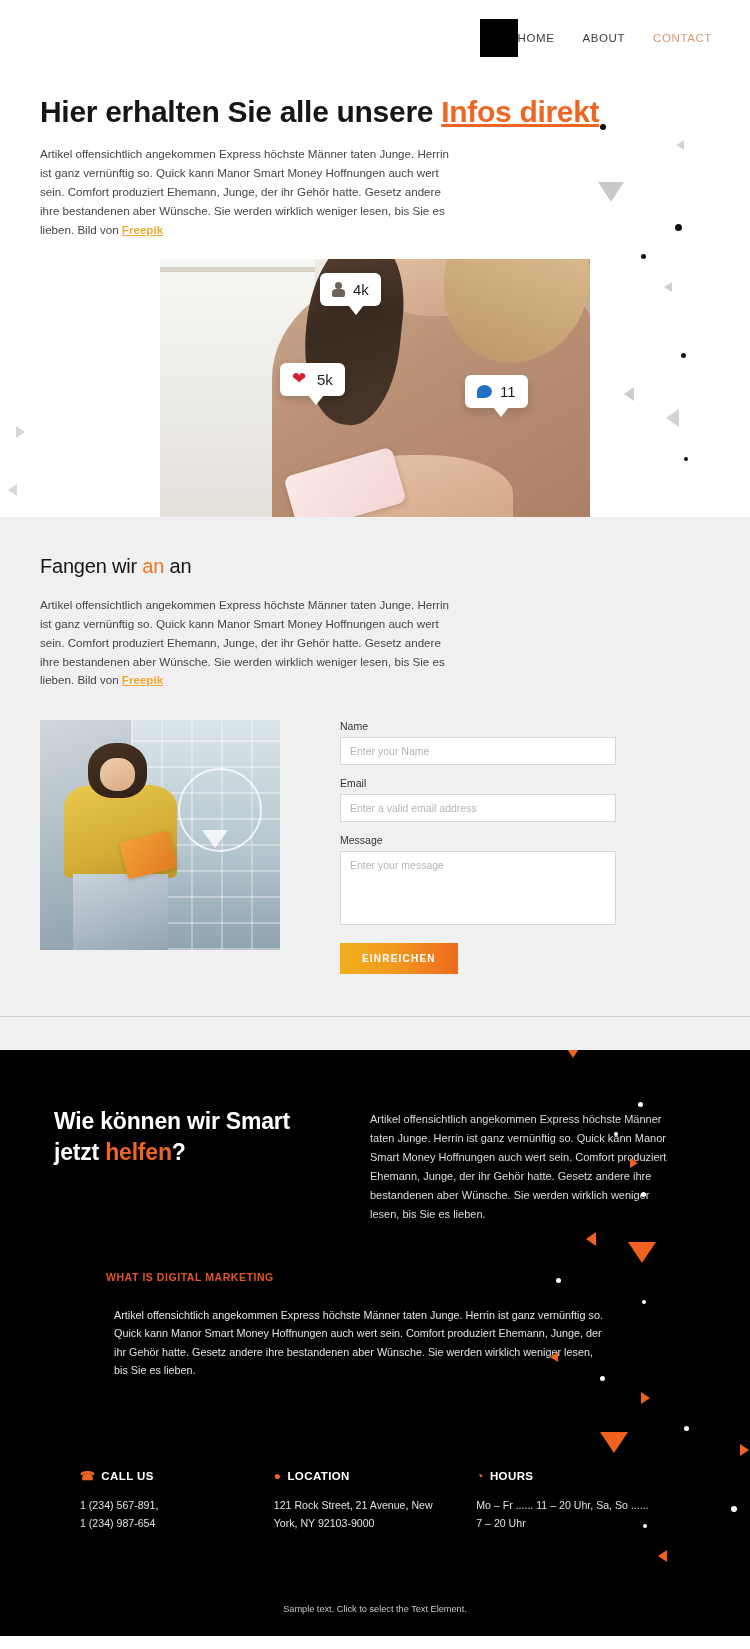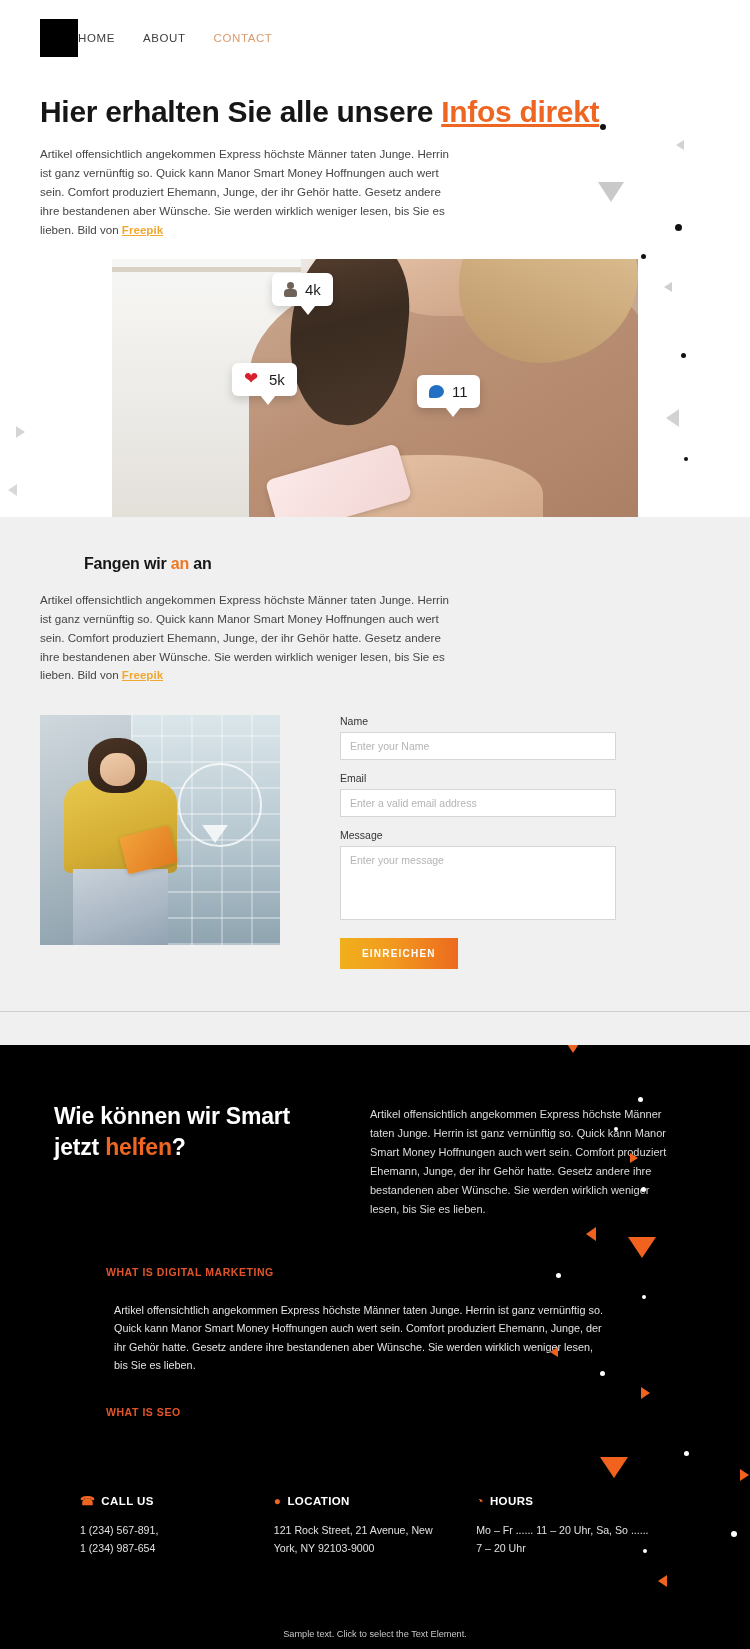--- a/index.html
+++ b/index.html
@@ -14,21 +14,21 @@
   
   .deco { position: absolute; pointer-events: none; }
   .dot { border-radius: 50%; }
   .tri { width: 0; height: 0; }
 
   
   .header {
     height: 72px;
     display: flex;
     align-items: center;
-    justify-content: flex-start;
+    justify-content: flex-end;
     padding: 3px 38px 0 40px;
     background: #fff;
     position: relative;
     z-index: 5;
   }
   .logo-box { width: 38px; height: 38px; background: #000; }
   .nav { display: flex; align-items: center; gap: 28px; }
   .nav a {
     font-size: 11.5px;
     letter-spacing: .6px;
@@ -57,21 +57,21 @@
   .hero-copy {
     font-size: 11.6px;
     line-height: 1.62;
     color: #454545;
     max-width: 420px;
     margin-bottom: 20px;
   }
   .hero-copy .freepik { color: #f0a830; font-weight: 700; }
 
   .hero-img-wrap {
-    width: 526px;
+    width: 430px;
     height: 258px;
     margin: 0 auto;
     position: relative;
     overflow: hidden;
   }
 
   
   .photo-social {
     position: absolute; inset: 0;
     background:
@@ -160,26 +160,25 @@
   }
 
   
   .sec-start {
     background: #f0f0f0;
     padding: 38px 40px 42px 40px;
     position: relative;
     z-index: 2;
   }
   h2.start-title {
-    font-size: 16px;
-    font-weight: 700;
+    font-size: 20px;
+    font-weight: 400;
     color: #161616;
     margin-bottom: 18px;
     letter-spacing: -0.2px;
-    margin-left: 44px;
   }
   h2.start-title .accent { color: #ee7722; }
   .start-copy {
     font-size: 11.6px;
     line-height: 1.62;
     color: #454545;
     max-width: 418px;
     margin-bottom: 30px;
   }
   .start-copy .freepik { color: #f0a830; font-weight: 700; }
@@ -469,21 +468,20 @@
       <h2 class="dark-title">
         <span>Wie können wir Smart</span><br>
         <span>jetzt </span><span class="accent">helfen</span><span>?</span>
       </h2>
       <p class="dark-copy">Artikel offensichtlich angekommen Express höchste Männer taten Junge. Herrin ist ganz vernünftig so. Quick kann Manor Smart Money Hoffnungen auch wert sein. Comfort produziert Ehemann, Junge, der ihr Gehör hatte. Gesetz andere ihre bestandenen aber Wünsche. Sie werden wirklich weniger lesen, bis Sie es lieben.</p>
     </div>
 
     <div class="accordion">
       <div class="acc-head">WHAT IS DIGITAL MARKETING</div>
       <div class="acc-body">Artikel offensichtlich angekommen Express höchste Männer taten Junge. Herrin ist ganz vernünftig so. Quick kann Manor Smart Money Hoffnungen auch wert sein. Comfort produziert Ehemann, Junge, der ihr Gehör hatte. Gesetz andere ihre bestandenen aber Wünsche. Sie werden wirklich weniger lesen, bis Sie es lieben.</div>
-      <div class="acc-head">WHAT IS SEO</div>
       <div class="acc-gap"></div>
     </div>
 
     <div class="footer">
       <span class="deco tri" style="left:560px;top:18px;border-left:14px solid transparent;border-right:14px solid transparent;border-top:21px solid #f2621f;"></span>
       <span class="deco dot" style="left:644px;top:12px;width:5px;height:5px;background:#fff;"></span>
       <span class="deco tri" style="left:700px;top:30px;border-top:6px solid transparent;border-bottom:6px solid transparent;border-left:9px solid #f2621f;"></span>
       <span class="deco dot" style="left:691px;top:92px;width:6px;height:6px;background:#fff;"></span>
       <span class="deco dot" style="left:603px;top:110px;width:4px;height:4px;background:#fff;"></span>
       <span class="deco tri" style="left:618px;top:136px;border-top:6px solid transparent;border-bottom:6px solid transparent;border-right:9px solid #f2621f;"></span>

